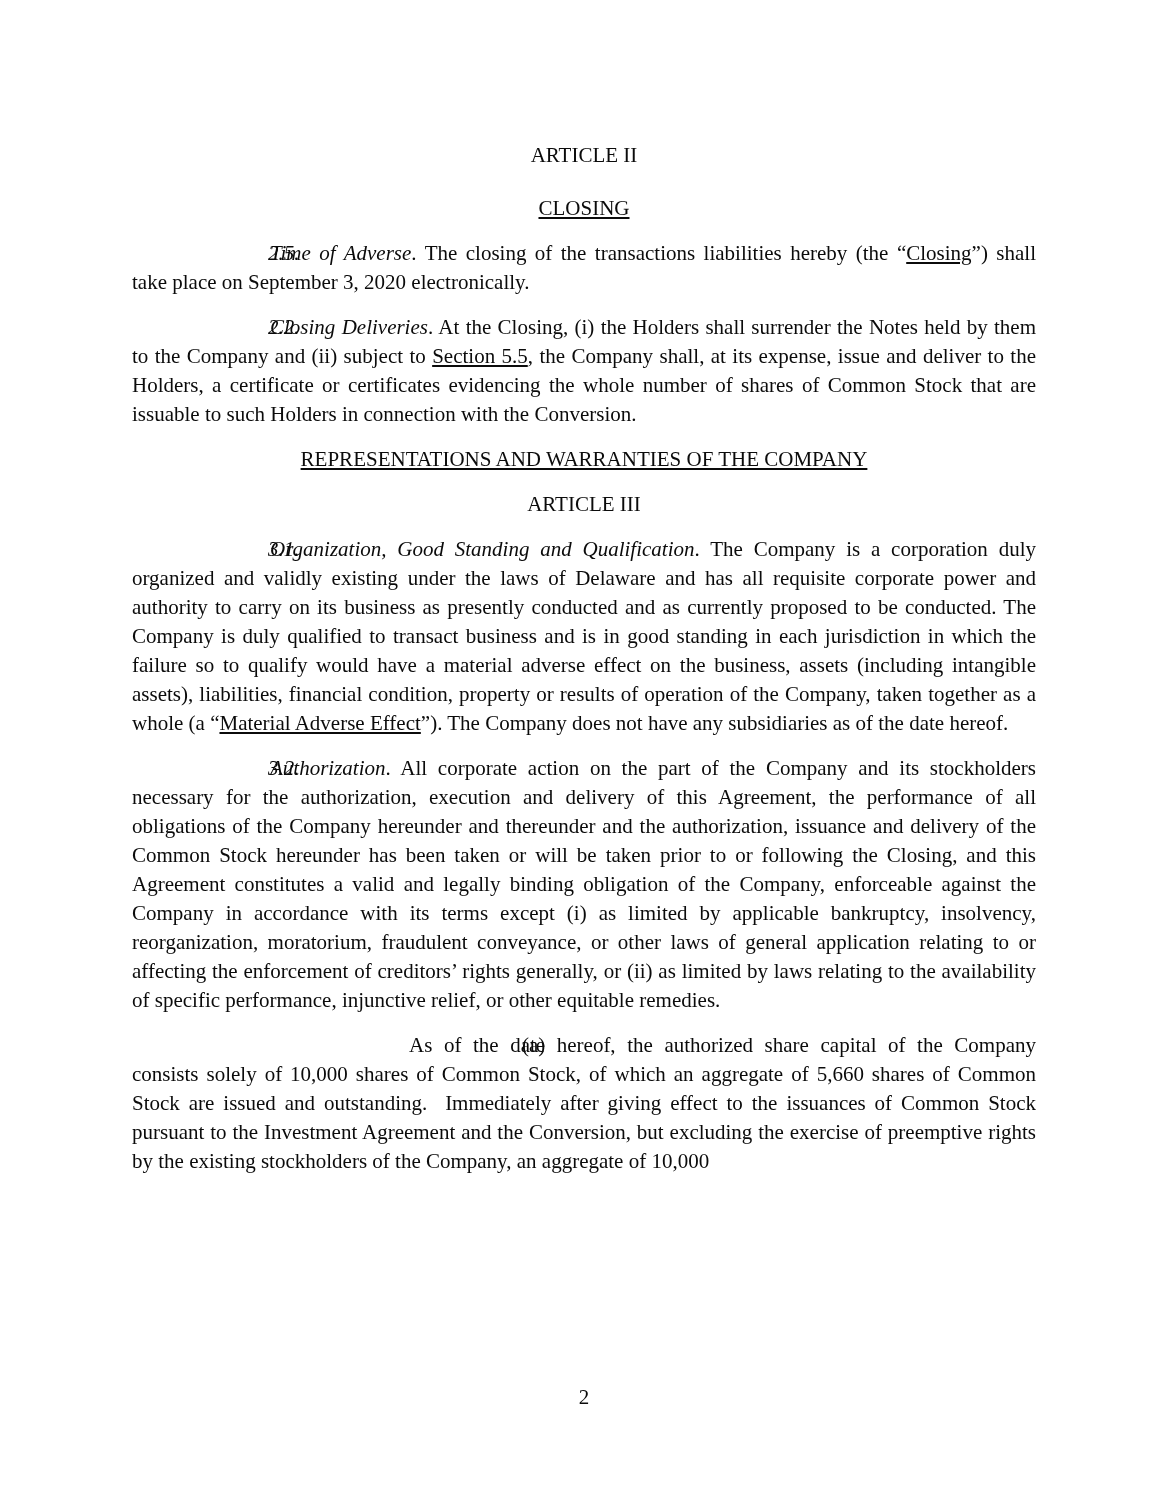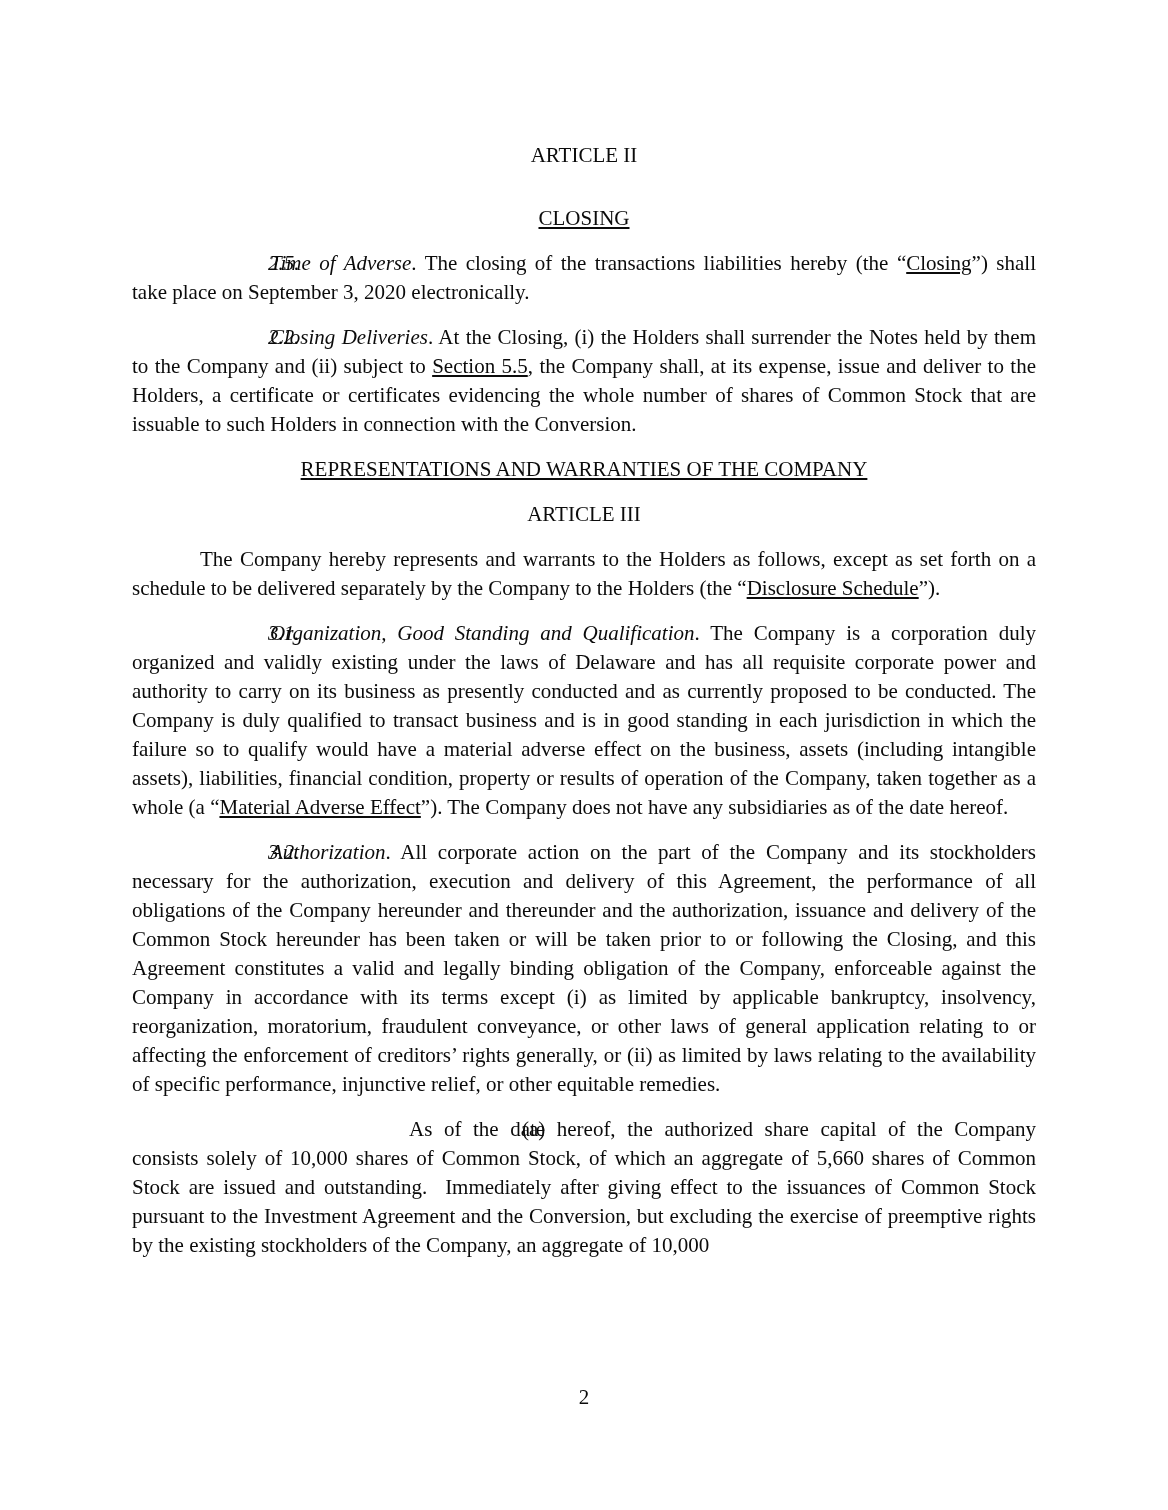--- a/index.html
+++ b/index.html
@@ -21,21 +21,21 @@
   .content {
     position: absolute;
     top: 141px;
     left: 132px;
     right: 132px;
   }
   .heading {
     text-align: center;
     margin: 0 0 16px 0;
   }
-  .heading.sp { margin-bottom: 34px; }
+  .heading.sp { margin-bottom: 24px; }
   .heading.ul { text-decoration: underline; }
   .para {
     text-align: justify;
     text-indent: 68px;
     margin: 0 0 16px 0;
   }
   .para.sub-a {
     text-indent: 195px;
   }
   
@@ -63,21 +63,20 @@
     <div class="heading ul">CLOSING</div>
 
     <p class="para"><span class="num i">2.5.</span><span class="i">Time of Adverse</span><span>. The closing of the transactions liabilities hereby (the “</span><span class="u">Closing</span><span>”) shall take place on September 3, 2020 electronically.</span></p>
 
     <p class="para"><span class="num b i">2.2.</span><span class="i">Closing Deliveries</span><span>. At the Closing, (i) the Holders shall surrender the Notes held by them to the Company and (ii) subject to </span><span class="u">Section 5.5</span><span>, the Company shall, at its expense, issue and deliver to the Holders, a certificate or certificates evidencing the whole number of shares of Common Stock that are issuable to such Holders in connection with the Conversion.</span></p>
 
     <div class="heading ul">REPRESENTATIONS AND WARRANTIES OF THE COMPANY</div>
 
     <div class="heading">ARTICLE III</div>
 
-    <p class="para"><span>The Company hereby represents and warrants to the Holders as follows, except as set forth on a schedule to be delivered separately by the Company to the Holders (the “</span><span class="u">Disclosure Schedule</span><span>”).</span></p>
 
     <p class="para"><span class="num i">3.1.</span><span class="i">Organization, Good Standing and Qualification</span><span>. The Company is a corporation duly organized and validly existing under the laws of Delaware and has all requisite corporate power and authority to carry on its business as presently conducted and as currently proposed to be conducted. The Company is duly qualified to transact business and is in good standing in each jurisdiction in which the failure so to qualify would have a material adverse effect on the business, assets (including intangible assets), liabilities, financial condition, property or results of operation of the Company, taken together as a whole (a “</span><span class="u">Material Adverse Effect</span><span>”). The Company does not have any subsidiaries as of the date hereof.</span></p>
 
     <p class="para"><span class="num i">3.2.</span><span class="i">Authorization</span><span>. All corporate action on the part of the Company and its stockholders necessary for the authorization, execution and delivery of this Agreement, the performance of all obligations of the Company hereunder and thereunder and the authorization, issuance and delivery of the Common Stock hereunder has been taken or will be taken prior to or following the Closing, and this Agreement constitutes a valid and legally binding obligation of the Company, enforceable against the Company in accordance with its terms except (i) as limited by applicable bankruptcy, insolvency, reorganization, moratorium, fraudulent conveyance, or other laws of general application relating to or affecting the enforcement of creditors’ rights generally, or (ii) as limited by laws relating to the availability of specific performance, injunctive relief, or other equitable remedies.</span></p>
 
 
     <p class="para sub-a"><span class="numa">(a)</span><span>As of the date hereof, the authorized share capital of the Company consists solely of 10,000 shares of Common Stock, of which an aggregate of 5,660 shares of Common Stock are issued and outstanding.&nbsp; Immediately after giving effect to the issuances of Common Stock pursuant to the Investment Agreement and the Conversion, but excluding the exercise of preemptive rights by the existing stockholders of the Company, an aggregate of 10,000</span></p>
 
   </div>
 

